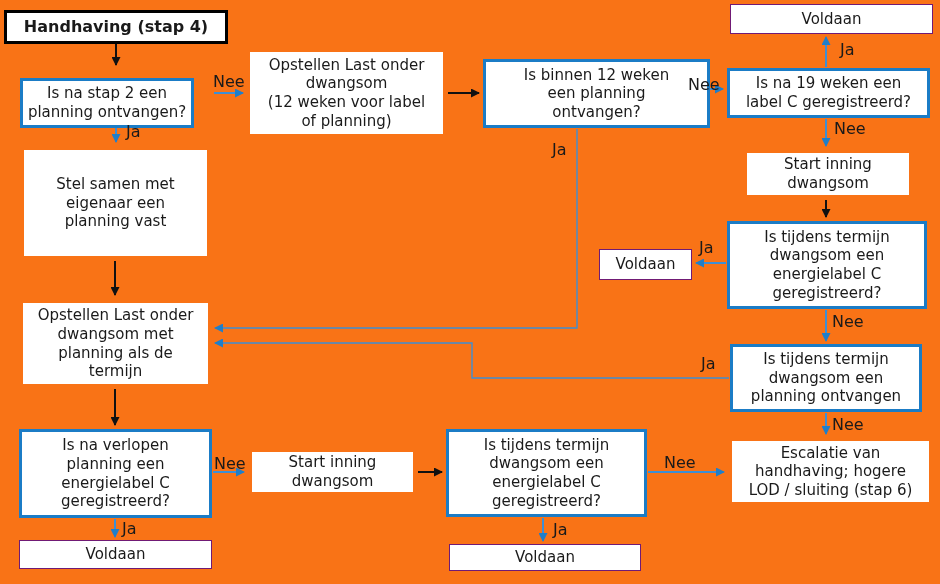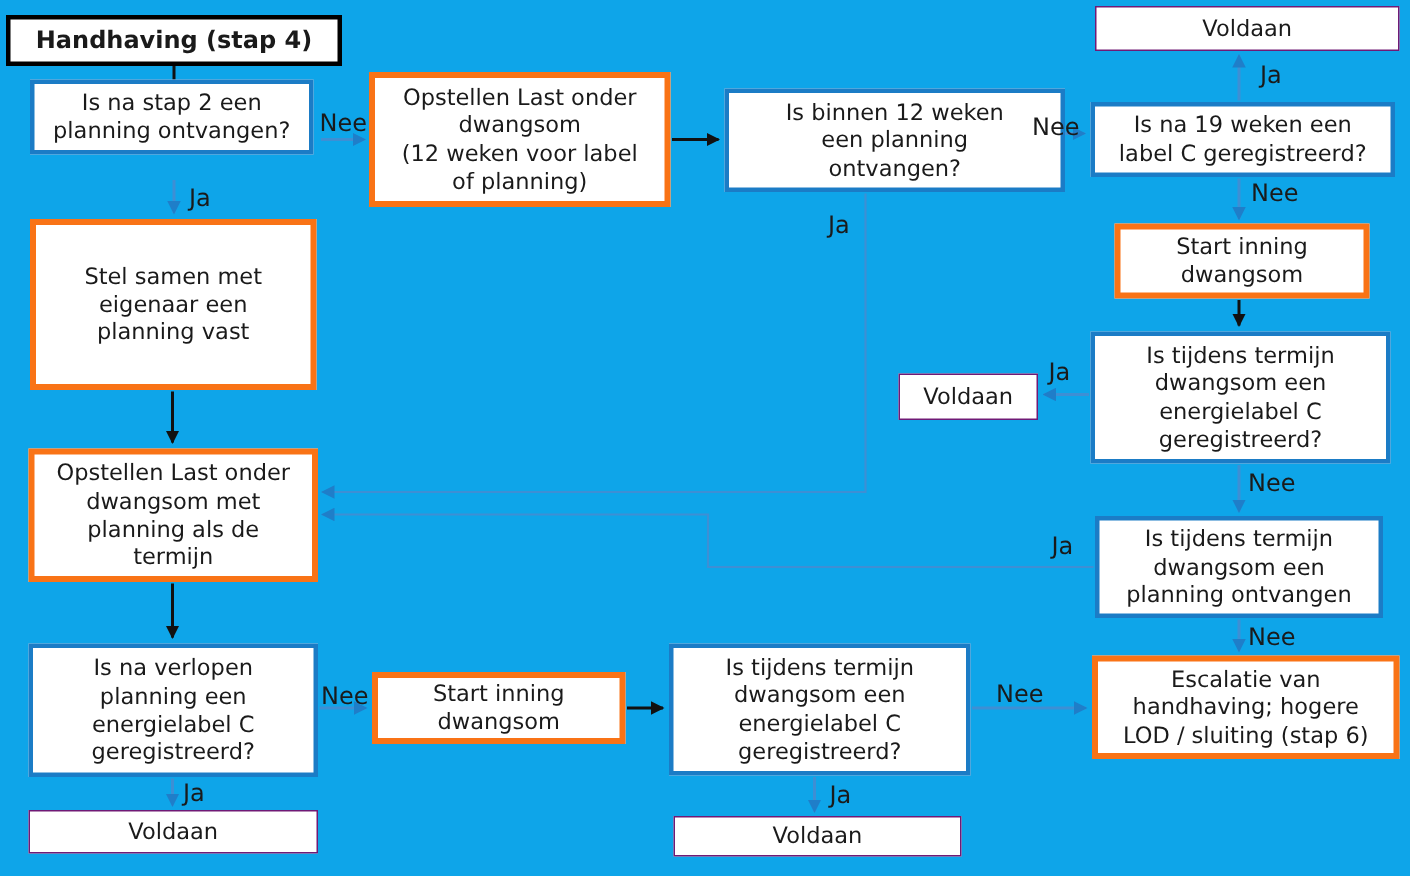--- a/index.html
+++ b/index.html
@@ -1,17 +1,17 @@
 <!DOCTYPE html>
 <html><head>
 <meta charset="utf-8">
 <style>
   html,body{margin:0;padding:0;background:#ffffff;}
   #canvas{
-    position:relative;width:940px;height:584px;background:#0ea5e9;
+    position:relative;width:940px;height:584px;background:#f97316;
     font-family:"DejaVu Sans","Liberation Sans",sans-serif;
     color:#1a1a1a;overflow:hidden;
   }
   .node{
     position:absolute;box-sizing:border-box;background:#ffffff;
     display:flex;flex-direction:column;align-items:center;justify-content:center;
     text-align:center;white-space:pre-line;font-size:15px;line-height:1.24;
   }
   .start{border:3px solid #000000;font-weight:bold;font-size:16px;}
   .process{border:4px solid #f97316;}
@@ -57,21 +57,21 @@
     <path class="lb lb-thin" d="M577 129 L577 328 L215 328"></path>
     <path class="lb lb-thin" d="M729 378 L472 378 L472 343 L215 343"></path>
     <path class="lb" d="M213 472 L244 472"></path>
     <path class="lb" d="M115 519 L115 537"></path>
     <path class="lb" d="M648 472 L724 472"></path>
     <path class="lb" d="M543 518 L543 541"></path>
   </svg>
 
   <div class="node start" style="left:4px;top:10px;width:224px;height:34px">Handhaving (stap 4)</div>
 
-  <div class="node decision" style="left:20px;top:53px;width:189px;height:50px">Is na stap 2 een
+  <div class="node decision" style="left:20px;top:78px;width:174px;height:50px">Is na stap 2 een
 planning ontvangen?</div>
 
   <div class="node process" style="left:246px;top:48px;width:201px;height:90px">Opstellen Last onder
 dwangsom
 (12 weken voor label
 of planning)</div>
 
   <div class="node decision" style="left:483px;top:59px;width:227px;height:69px">Is binnen 12 weken
 een planning
 ontvangen?</div>

